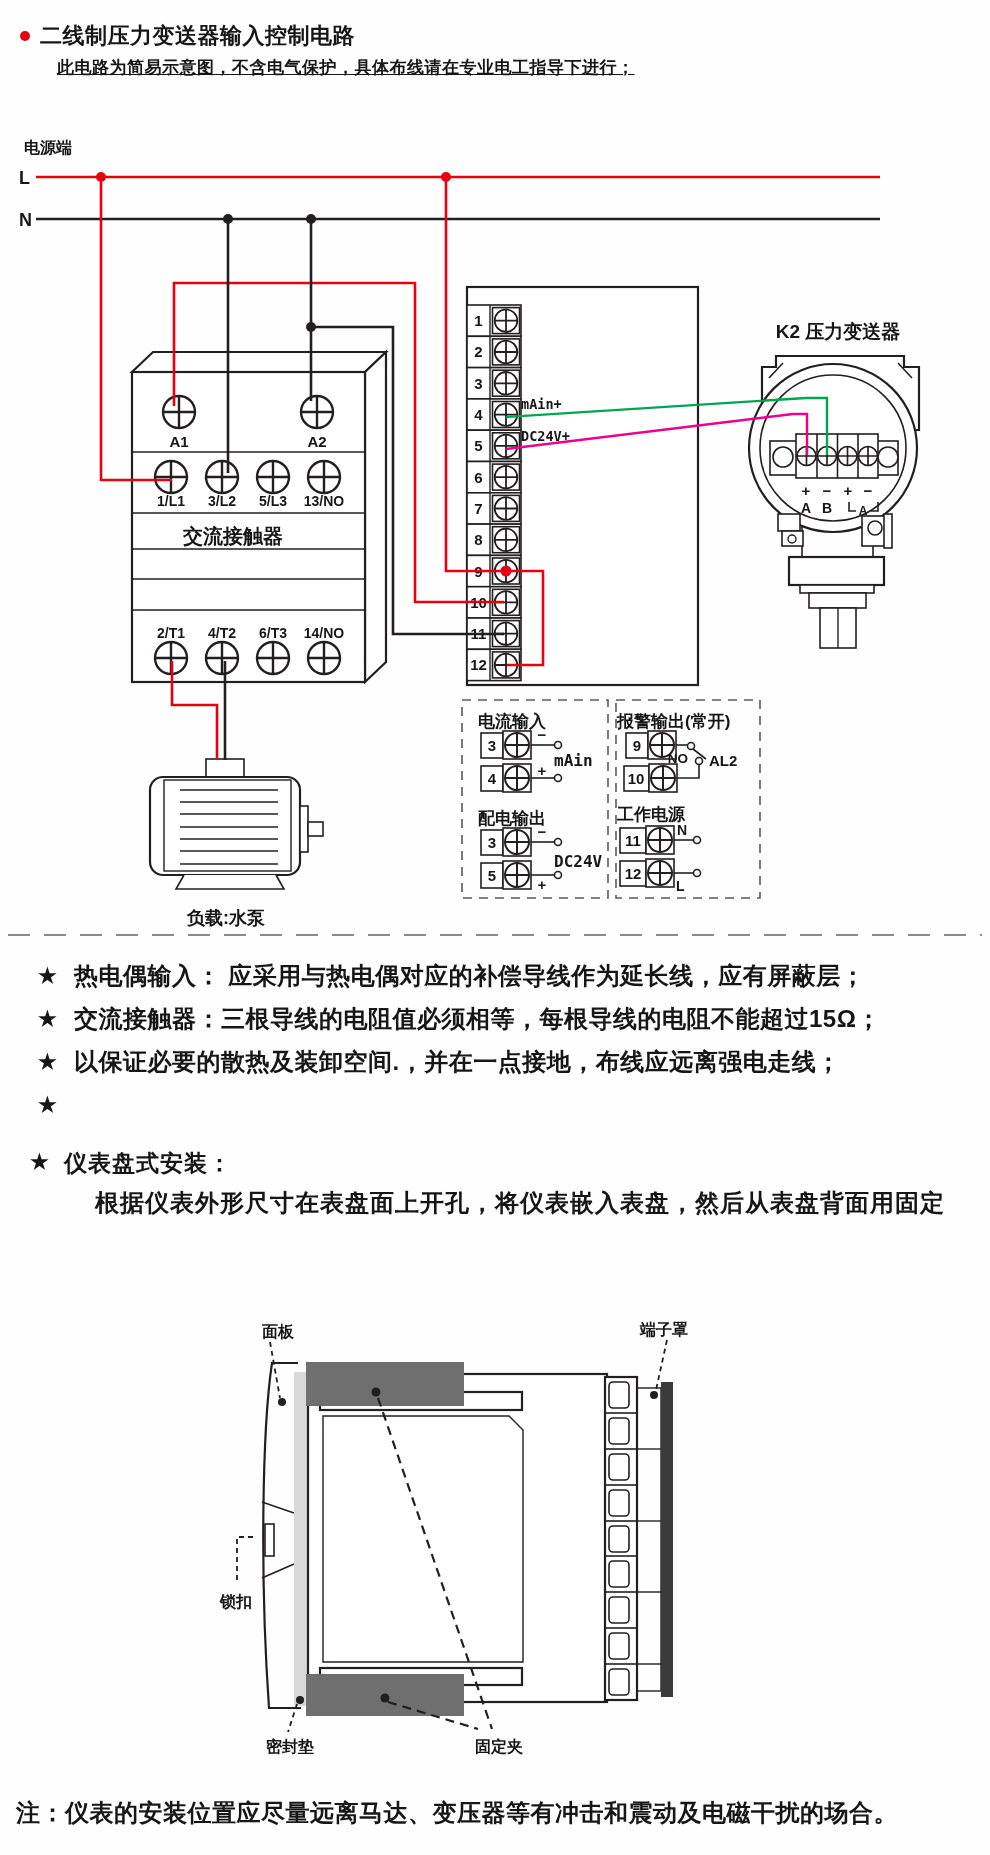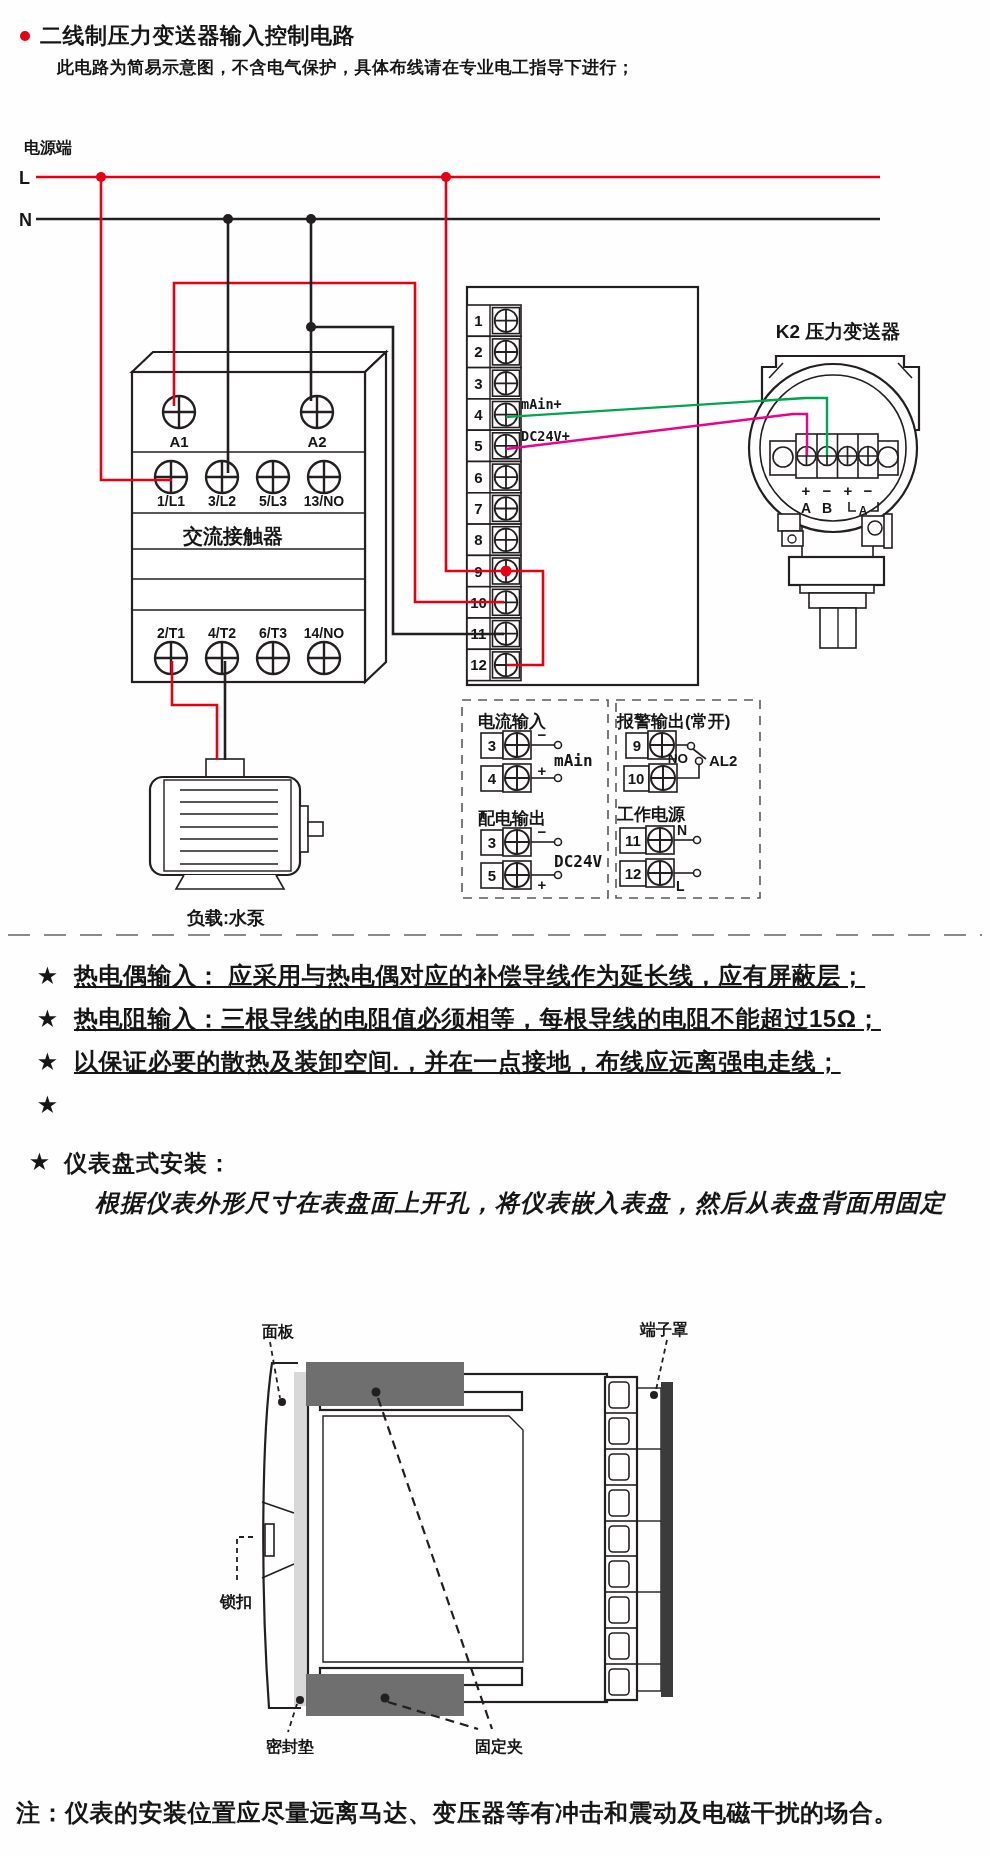--- a/index.html
+++ b/index.html
@@ -3,29 +3,29 @@
 <meta charset="utf-8">
 <style>
   html,body{margin:0;padding:0;}
   body{background:#ffffff;font-family:"Liberation Sans",sans-serif;}
   #page{position:relative;width:990px;height:1855px;background:#fefefe;overflow:hidden;color:#111;}
   .abs{position:absolute;}
   .cn{font-weight:bold;color:#161616;}
   
   #title-dot{left:20px;top:31px;width:10px;height:10px;border-radius:50%;background:#e60012;}
   #title{left:40px;top:21px;font-size:22px;letter-spacing:0.5px;}
-  #subtitle{left:57px;top:56px;font-size:17px;letter-spacing:0.5px;}
+  #subtitle{left:57px;top:56px;font-size:17px;letter-spacing:0.5px;text-decoration:underline;}
   
   .note-row{display:flex;margin-bottom:16px;}
   .note-star{width:36px;flex:0 0 36px;font-size:21px;line-height:27px;}
-  .note-text{font-size:24px;line-height:27px;letter-spacing:0.5px;text-decoration:underline;}
+  .note-text{font-size:24px;line-height:27px;letter-spacing:0.5px;}
   #notes{left:38px;top:962px;width:930px;}
   #install-heading{left:30px;top:1148px;font-size:23px;letter-spacing:1px;display:flex;}
   #install-heading .note-star{width:34px;flex:0 0 34px;}
-  #para{left:13px;top:1183px;width:968px;font-size:24px;line-height:40px;letter-spacing:1px;font-style:italic;}
+  #para{left:13px;top:1183px;width:968px;font-size:24px;line-height:40px;letter-spacing:1px;}
   #para .indent{text-indent:82px;}
   #footer-note{left:16px;top:1797px;font-size:24px;letter-spacing:0.5px;}
   
   svg{position:absolute;overflow:visible;}
   svg text{font-family:"Liberation Sans",sans-serif;fill:#161616;font-weight:bold;}
   .mono{font-family:"DejaVu Sans Mono",monospace;}
   .mid{text-anchor:middle;}
   .end{text-anchor:end;}
   .f13{font-size:13.5px;}.f14{font-size:14px;}.f15{font-size:15px;}.f16{font-size:16px;}
   .f17{font-size:17px;}.f18{font-size:18px;}.f19{font-size:19px;}.f20{font-size:20px;}
@@ -344,21 +344,21 @@
     <line x1="8" y1="935" x2="982" y2="935" class="sep"></line>
   </svg>
 
   <div class="abs" id="notes">
     <div class="note-row">
         <span class="note-star cn">★</span>
         <span class="note-text cn">热电偶输入： 应采用与热电偶对应的补偿导线作为延长线，应有屏蔽层；</span>
       </div>
     <div class="note-row">
         <span class="note-star cn">★</span>
-        <span class="note-text cn">热电阻输入：三根导线的电阻值必须相等，每根导线的电阻不能超过15Ω；</span>
+        <span class="note-text cn">交流接触器：三根导线的电阻值必须相等，每根导线的电阻不能超过15Ω；</span>
       </div>
     <div class="note-row">
         <span class="note-star cn">★</span>
         <span class="note-text cn">以保证必要的散热及装卸空间.，并在一点接地，布线应远离强电走线；</span>
       </div>
     <div class="note-row">
         <span class="note-star cn">★</span>
       </div>
   </div>
 

